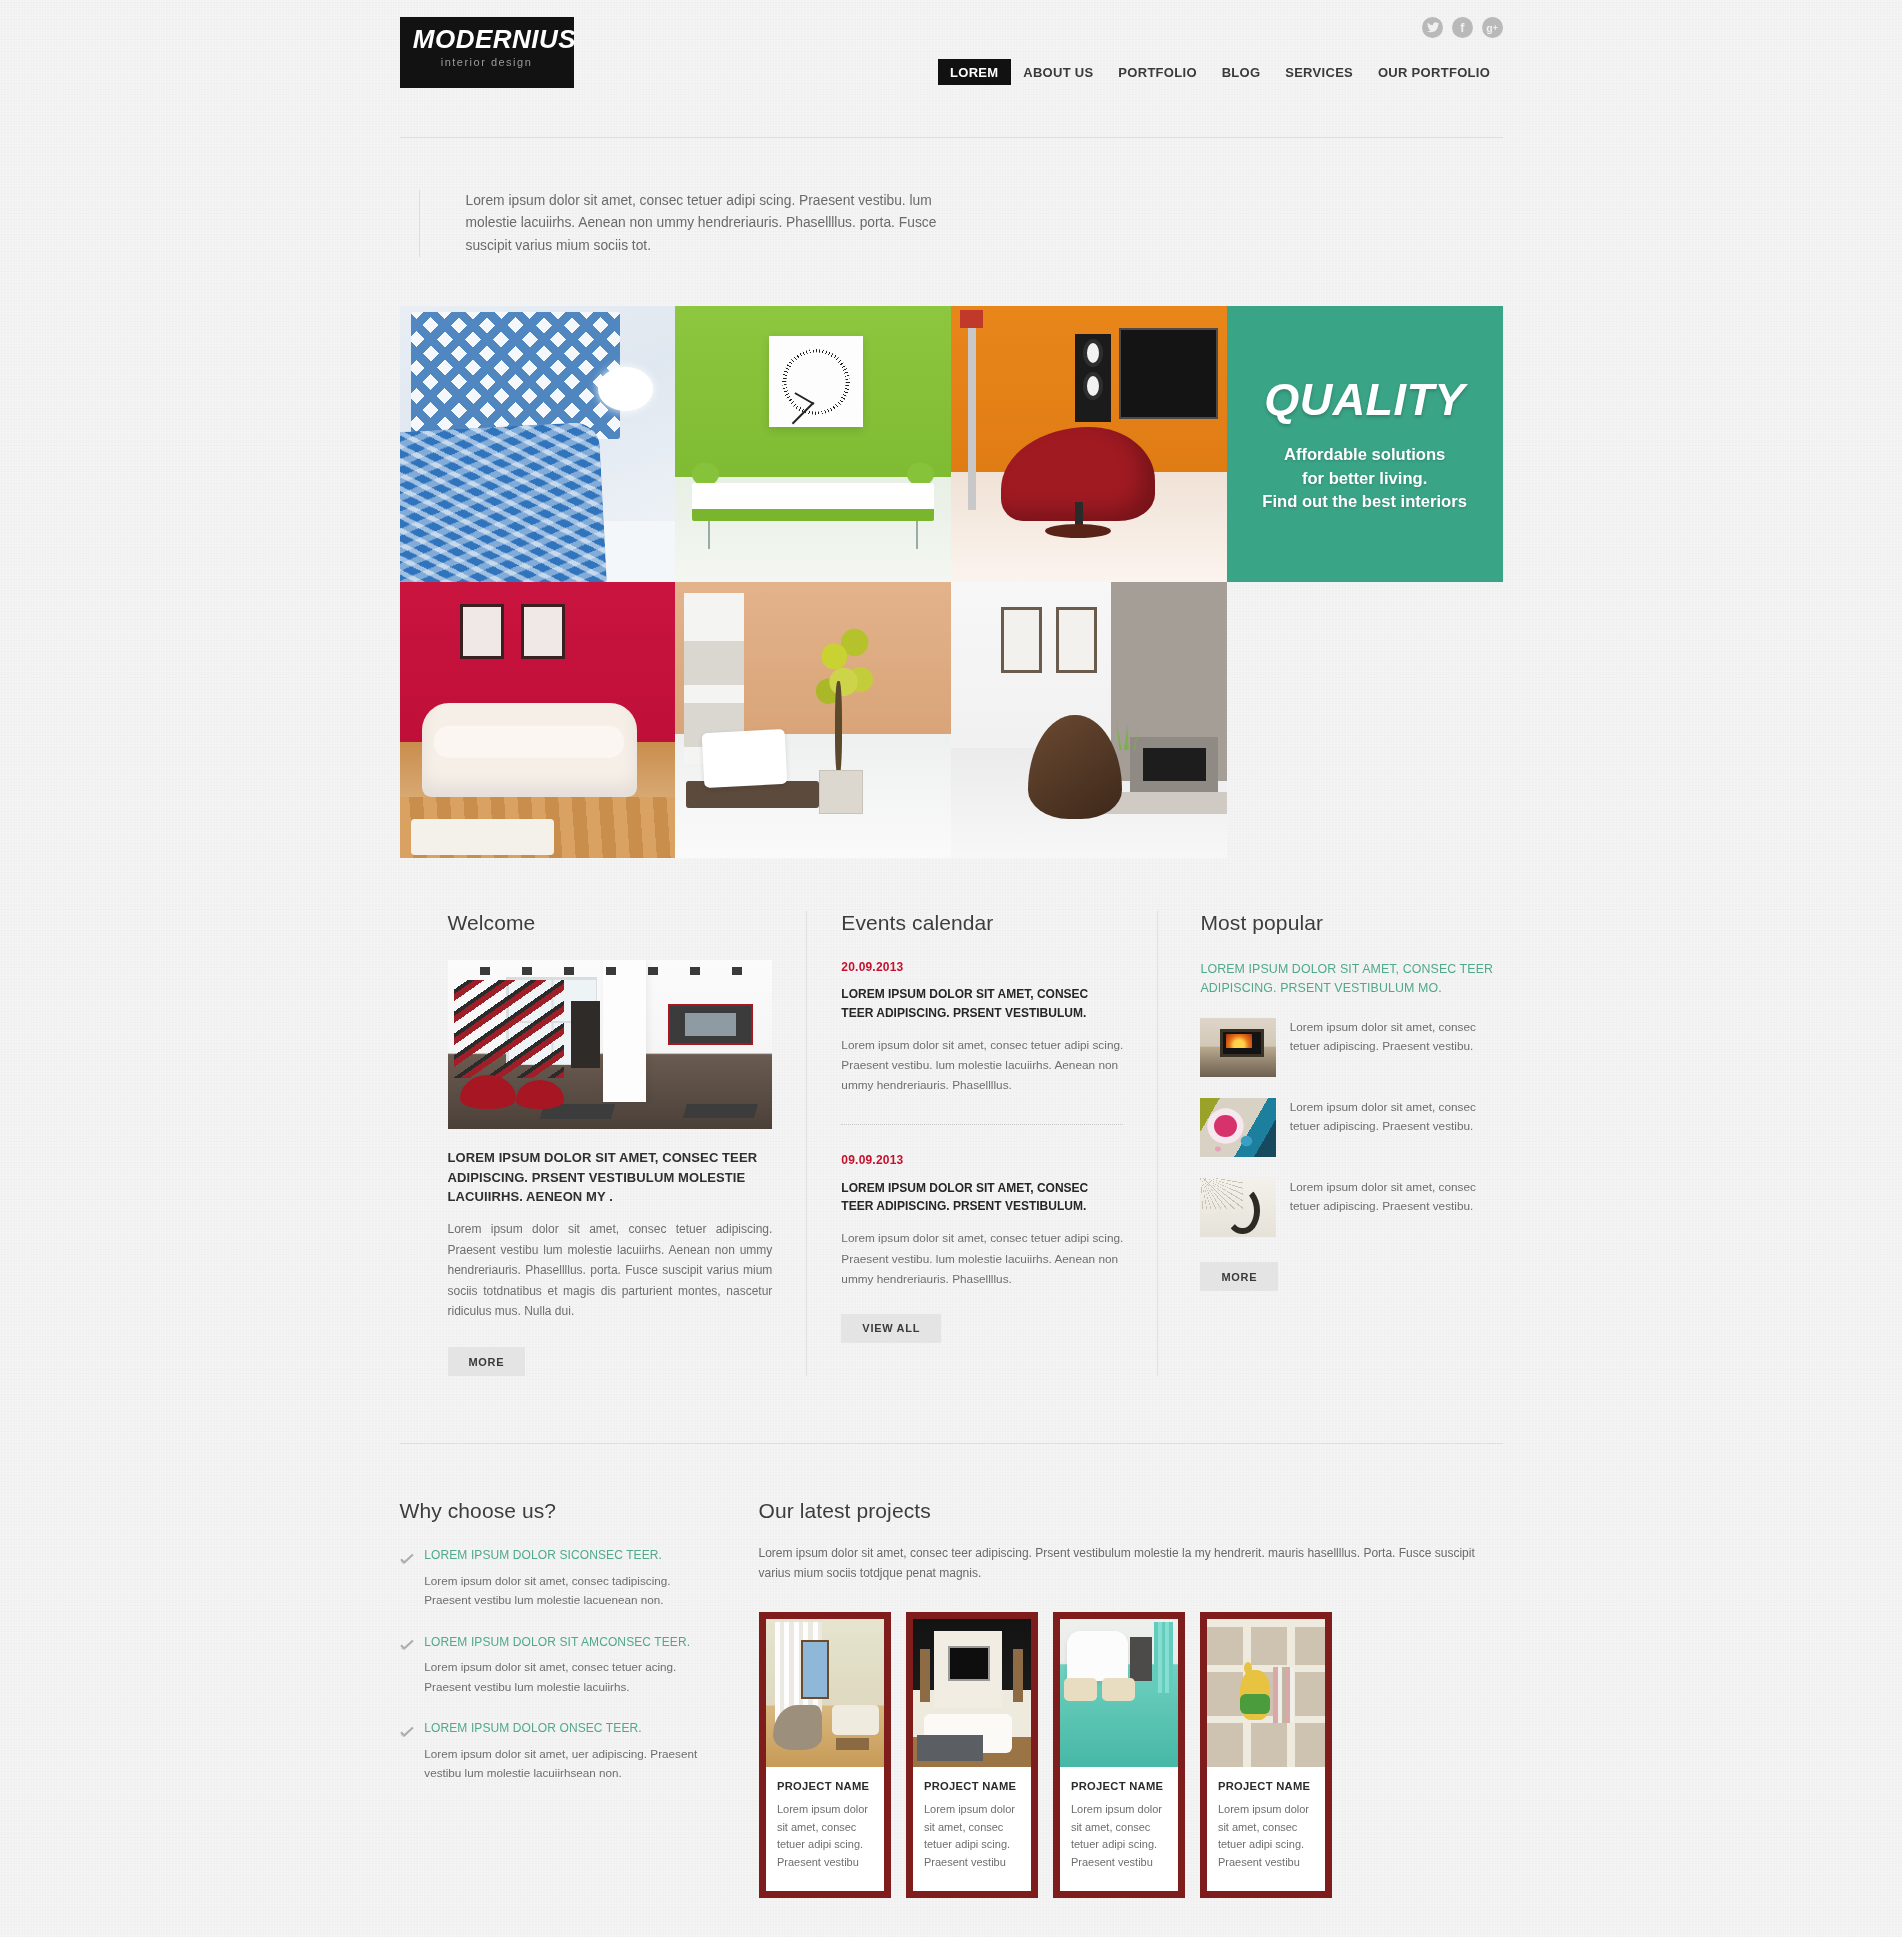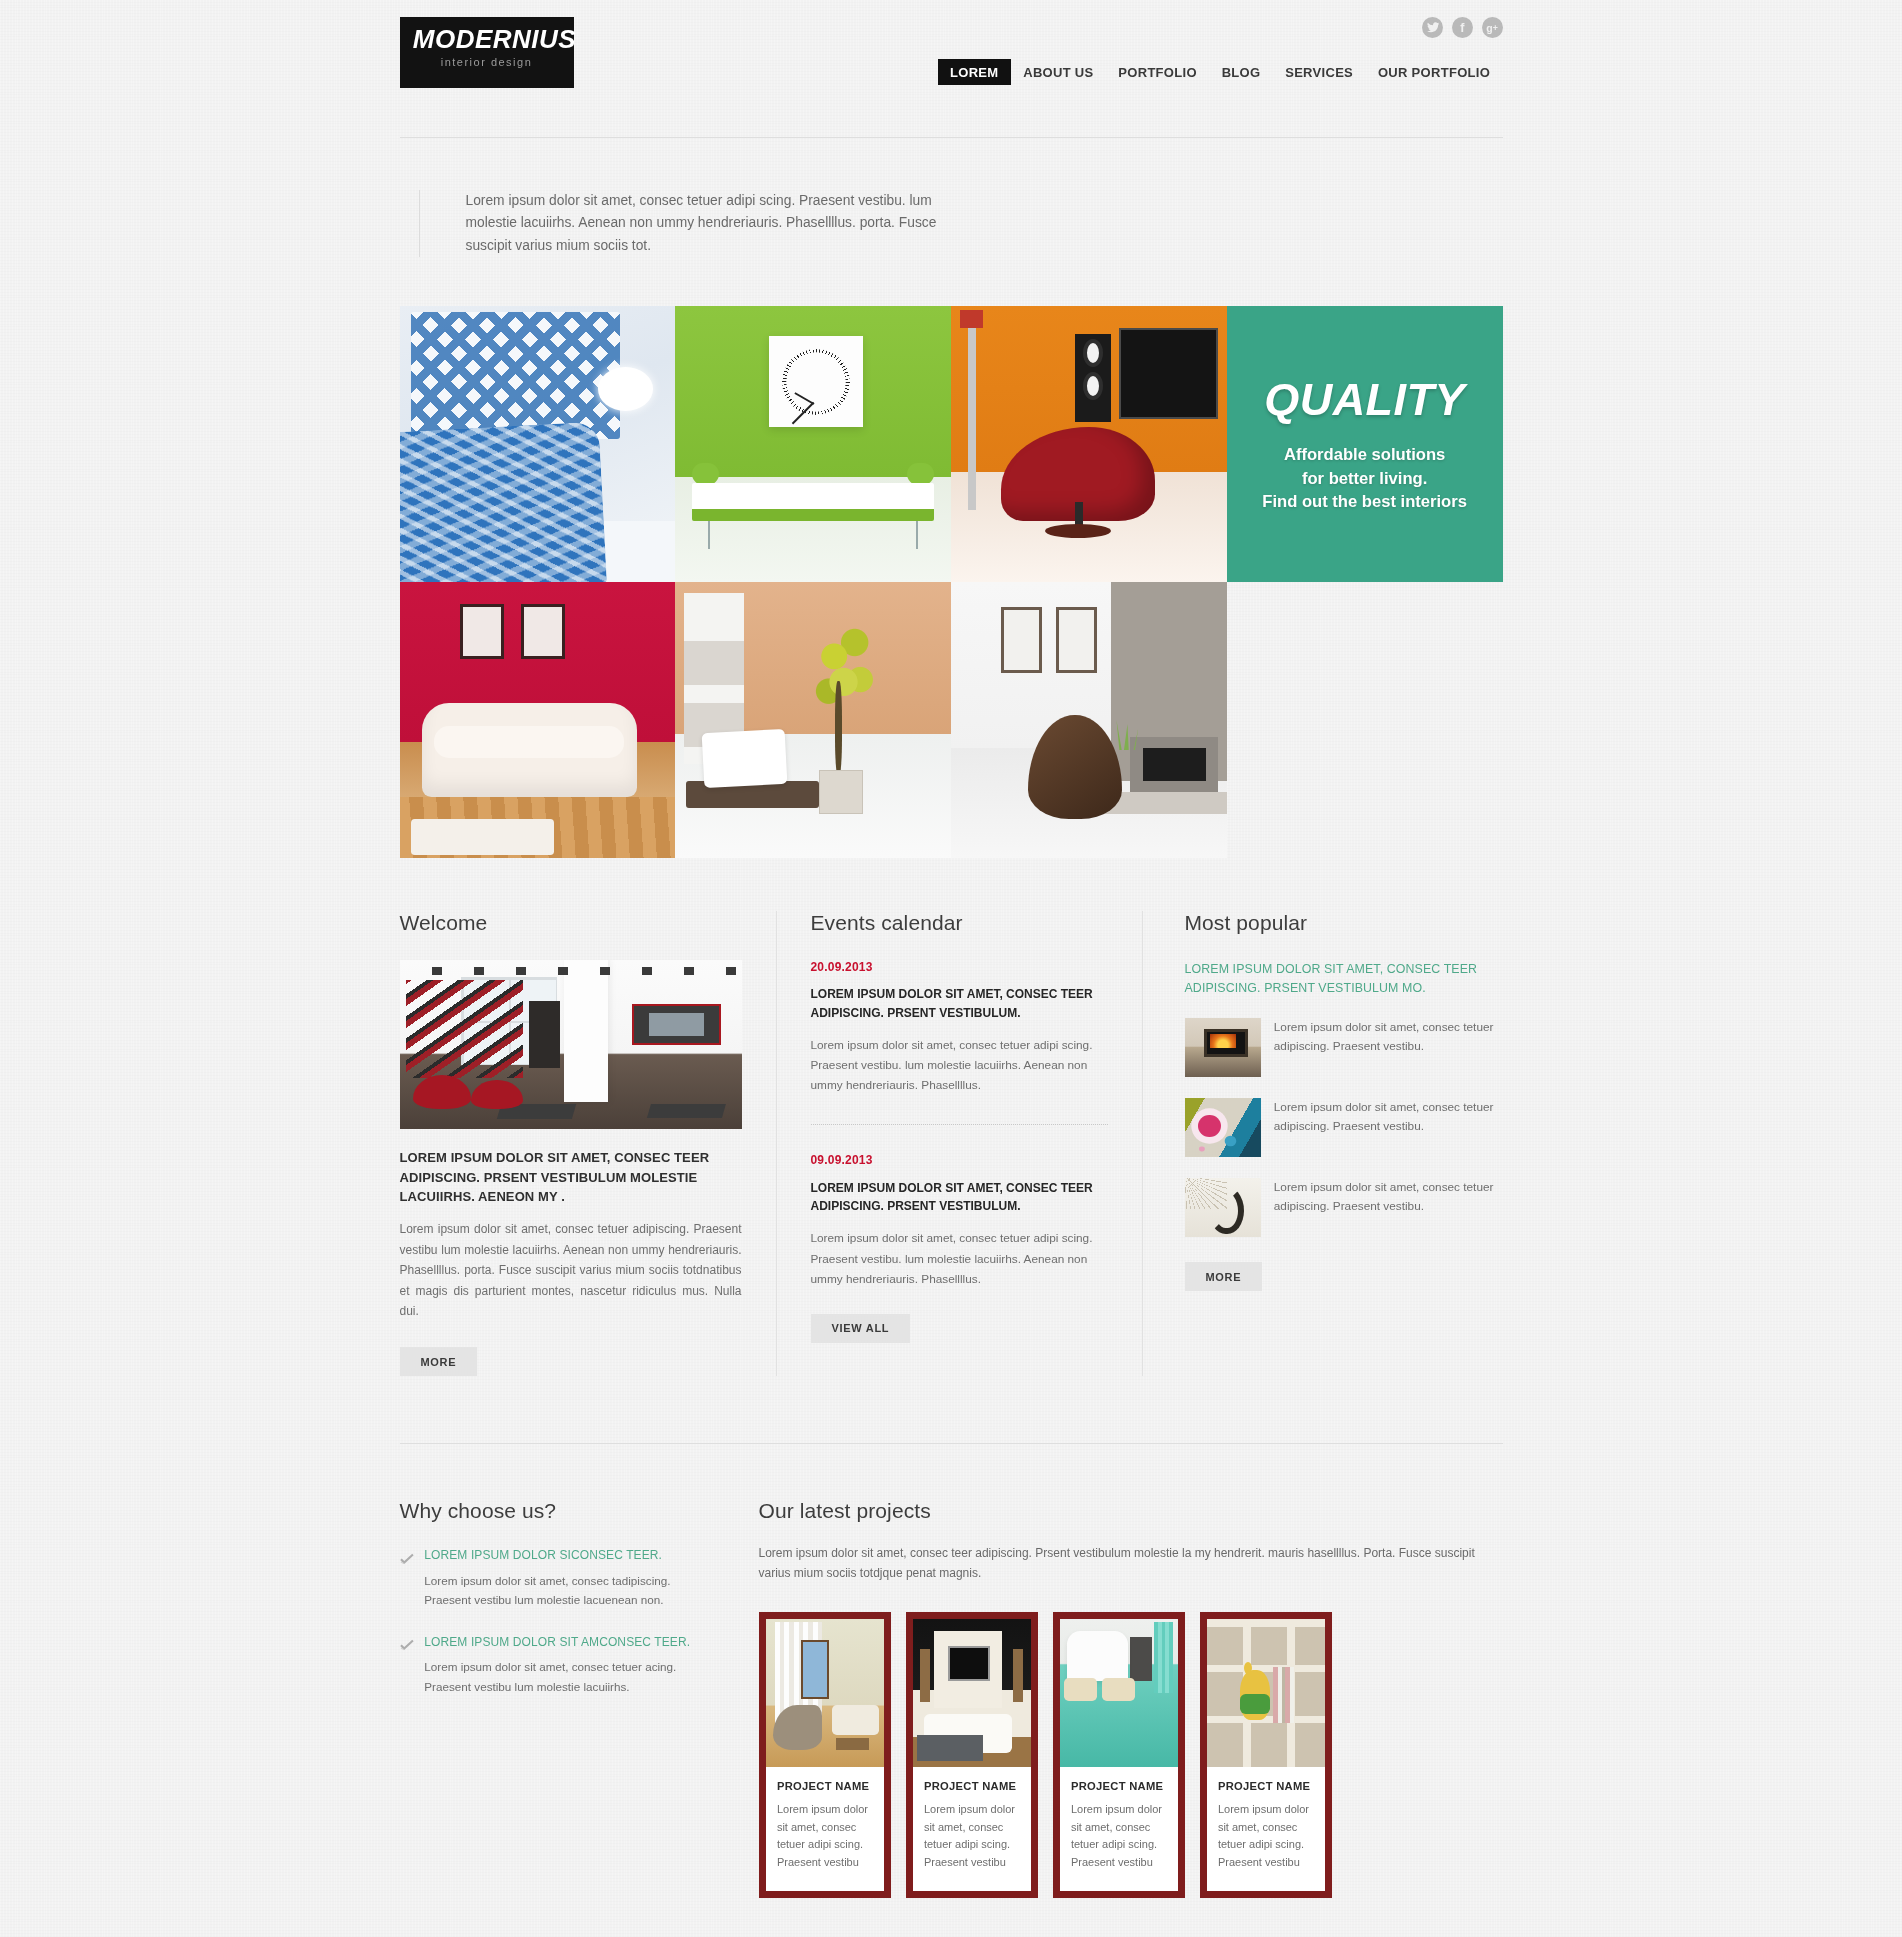--- a/index.html
+++ b/index.html
@@ -221,21 +221,21 @@
   .ph-white .fr1 { left:18%; } .ph-white .fr2 { left:38%; }
   .ph-white .fireplace { position:absolute; right:3%; bottom:24%; width:32%; height:20%; background:#8f8a84; }
   .ph-white .fireplace::after { content:""; position:absolute; left:14%; top:20%; width:72%; height:60%; background:#1d1d1d; }
   .ph-white .hearth { position:absolute; right:0; bottom:16%; width:44%; height:8%; background:#cfcac3; }
   .ph-white .beanbag { position:absolute; left:28%; bottom:14%; width:34%; height:38%; background:linear-gradient(145deg,#6b4a32,#3d281a); border-radius:50% 50% 44% 44% / 72% 72% 28% 28%; }
   .ph-white .grass { position:absolute; left:60%; bottom:32%; width:8%; height:18%;
     background: linear-gradient(to top, transparent 40%, #7fae4f 41%);
     clip-path: polygon(40% 100%, 0 0, 22% 100%, 50% 8%, 60% 100%, 100% 14%, 70% 100%); }
 
   
-  .cols { display: flex; margin-top: 53px; }
+  .cols { display: flex; margin-top: 53px; margin-left: 48px; }
   .col-welcome { width: 376px; padding-right: 34px; }
   .col-events { width: 367px; padding: 0 34px; border-left: 1px solid #e1e1e1; border-right: 1px solid #e1e1e1; }
   .col-popular { width: 360px; padding-left: 42px; }
 
   h2.sec {
     font-size: 21px; font-weight: normal; color: #3d3d3d; letter-spacing: 0.1px;
     margin-bottom: 25px;
   }
 
   .welcome-photo { width: 100%; height: 169px; position: relative; overflow: hidden; background:#efefef; }
@@ -546,20 +546,32 @@
                 <path fill="none" stroke="#adadad" stroke-width="2.2" d="M1 6.5l3.4 3.6L13.6 1.6"></path>
                 <path fill="none" stroke="#cfcfcf" stroke-width="1.2" d="M1 9.4l3.4 1.8"></path>
               </svg>
         </span>
         <div>
           <a class="why-title">LOREM IPSUM DOLOR SIT AMCONSEC TEER.</a>
           <div class="why-text">Lorem ipsum dolor sit amet, consec tetuer acing. Praesent vestibu lum molestie lacuiirhs.</div>
         </div>
       </div>
 
+      <div class="why-item">
+        <span class="why-check">
+          <svg width="14.3" height="11.4" viewBox="0 0 15 12">
+                <path fill="none" stroke="#adadad" stroke-width="2.2" d="M1 6.5l3.4 3.6L13.6 1.6"></path>
+                <path fill="none" stroke="#cfcfcf" stroke-width="1.2" d="M1 9.4l3.4 1.8"></path>
+              </svg>
+        </span>
+        <div>
+          <a class="why-title">LOREM IPSUM DOLOR ONSEC TEER.</a>
+          <div class="why-text">Lorem ipsum dolor sit amet, uer adipiscing. Praesent vestibu lum molestie lacuiirhsean non.</div>
+        </div>
+      </div>
     </div>
 
     <div class="col-projects">
       <h2 class="sec">Our latest projects</h2>
       <div class="projects-intro">Lorem ipsum dolor sit amet, consec teer adipiscing. Prsent vestibulum molestie la my hendrerit. mauris hasellllus. Porta. Fusce suscipit varius mium sociis totdjque penat magnis.</div>
 
       <div class="project-grid">
         <div class="project-card">
           <div class="project-img pj1">
             <div class="curt"></div>

